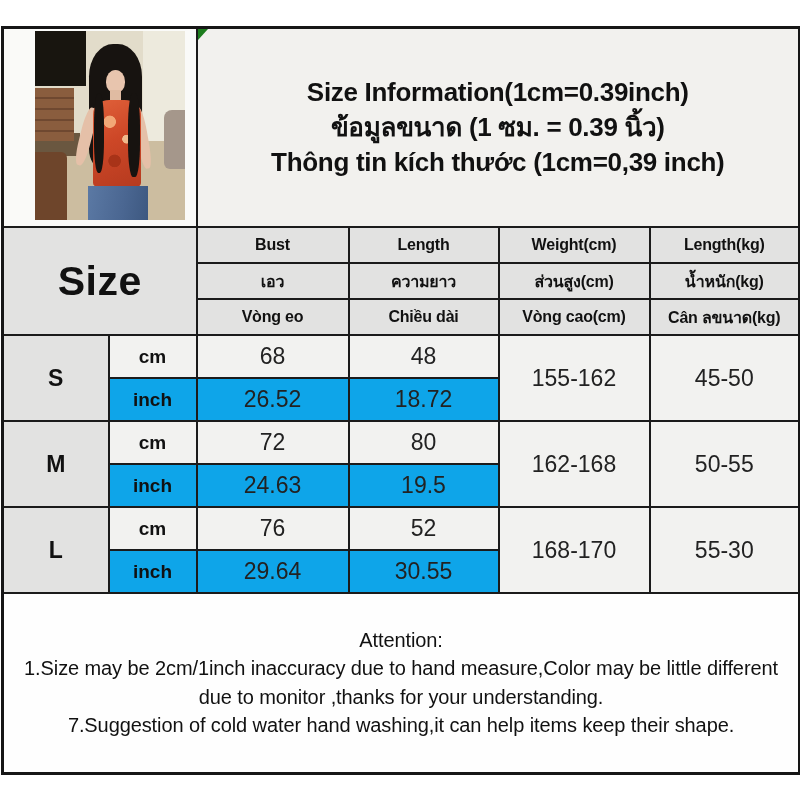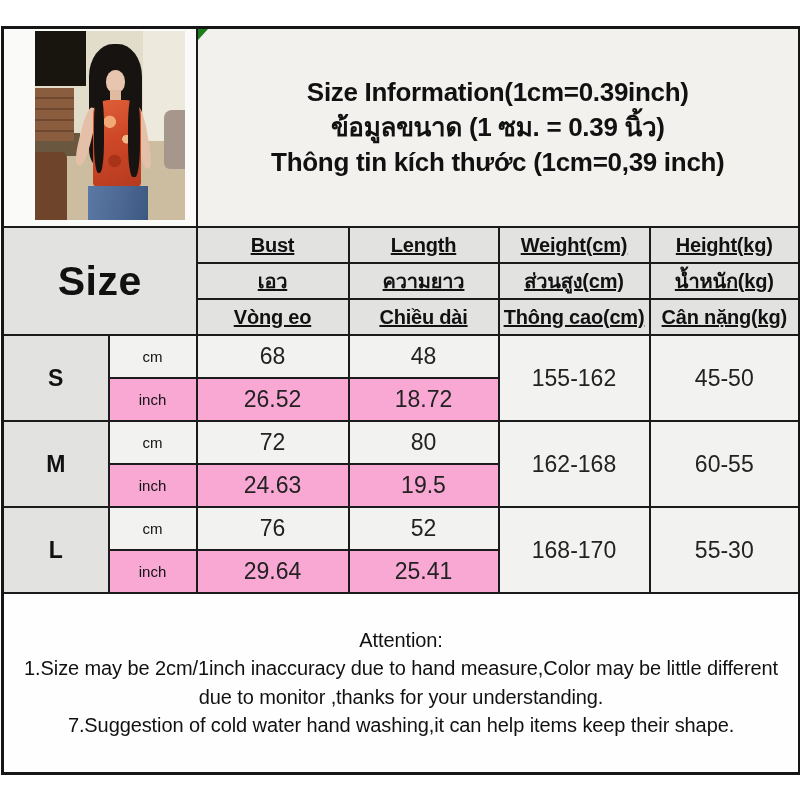--- a/index.html
+++ b/index.html
@@ -20,21 +20,21 @@
     border-collapse: collapse;
     table-layout: fixed;
     width: 797px;
     border: 3px solid #161616;
   }
   table.size-table td {
     border: 2px solid #1b1b1b;
     text-align: center;
     vertical-align: middle;
     overflow: hidden;
-    background: #f9a8d4;
+    background: #0ea5e9;
   }
   
   tr.r-photo  { height: 195px; }
   tr.r-head   { height: 36px; }
   tr.r-data   { height: 43px; }
   tr.r-note   { height: 180px; }
 
   
   .bg-head  { background: #e2e2e1 !important; }
   .bg-light { background: #f2f2f0 !important; }
@@ -57,24 +57,24 @@
     letter-spacing: -0.3px;
   }
   .corner-marker {
     position: absolute;
     left: 0; top: 0;
     width: 0; height: 0;
     border-top: 11px solid #1d7d1d;
     border-right: 10px solid transparent;
   }
   
-  td.col-head { font-weight: bold; font-size: 20px; letter-spacing: -0.2px; text-decoration: underline; }
+  td.col-head { font-weight: bold; font-size: 16px; letter-spacing: -0.2px; }
   td.size-head { font-weight: bold; font-size: 41px; letter-spacing: 0.5px; }
   td.size-letter { font-weight: bold; font-size: 23px; }
-  td.unit-cell { font-weight: normal; font-size: 15px; }
+  td.unit-cell { font-weight: bold; font-size: 19px; }
   td.val-cell { font-size: 23px; font-weight: normal; color: #222; }
   
   td.attention-cell {
     text-align: left;
     vertical-align: top;
     padding: 5px 6px;
     font-size: 20px;
     line-height: 28.5px;
     letter-spacing: -0.1px;
     background: #fefefe !important;
@@ -167,33 +167,33 @@
         <div>ข้อมูลขนาด (1 ซม. = 0.39 นิ้ว)</div>
         <div>Thông tin kích thước (1cm=0,39 inch)</div>
       </td>
     </tr>
 
     <tr class="r-head">
       <td class="size-head bg-head" colspan="2" rowspan="3">Size</td>
       <td class="col-head bg-head">Bust</td>
       <td class="col-head bg-head">Length</td>
       <td class="col-head bg-head">Weight(cm)</td>
-      <td class="col-head bg-head">Height(kg)</td>
+      <td class="col-head bg-head">Length(kg)</td>
     </tr>
     <tr class="r-head">
       <td class="col-head bg-head">เอว</td>
       <td class="col-head bg-head">ความยาว</td>
       <td class="col-head bg-head">ส่วนสูง(cm)</td>
       <td class="col-head bg-head">น้ำหนัก(kg)</td>
     </tr>
     <tr class="r-head">
       <td class="col-head bg-head">Vòng eo</td>
       <td class="col-head bg-head">Chiều dài</td>
-      <td class="col-head bg-head">Thông cao(cm)</td>
-      <td class="col-head bg-head">Cân nặng(kg)</td>
+      <td class="col-head bg-head">Vòng cao(cm)</td>
+      <td class="col-head bg-head">Cân ลขนาด(kg)</td>
     </tr>
 
     <tr class="r-data">
       <td class="size-letter bg-head" rowspan="2">S</td>
       <td class="unit-cell bg-light">cm</td>
       <td class="val-cell bg-light">68</td>
       <td class="val-cell bg-light">48</td>
       <td class="val-cell bg-light" rowspan="2">155-162</td>
       <td class="val-cell bg-light" rowspan="2">45-50</td>
     </tr>
@@ -202,40 +202,40 @@
       <td class="val-cell">26.52</td>
       <td class="val-cell">18.72</td>
     </tr>
 
     <tr class="r-data">
       <td class="size-letter bg-head" rowspan="2">M</td>
       <td class="unit-cell bg-light">cm</td>
       <td class="val-cell bg-light">72</td>
       <td class="val-cell bg-light">80</td>
       <td class="val-cell bg-light" rowspan="2">162-168</td>
-      <td class="val-cell bg-light" rowspan="2">60-55</td>
+      <td class="val-cell bg-light" rowspan="2">50-55</td>
     </tr>
     <tr class="r-data">
       <td class="unit-cell">inch</td>
       <td class="val-cell">24.63</td>
       <td class="val-cell">19.5</td>
     </tr>
 
     <tr class="r-data">
       <td class="size-letter bg-head" rowspan="2">L</td>
       <td class="unit-cell bg-light">cm</td>
       <td class="val-cell bg-light">76</td>
       <td class="val-cell bg-light">52</td>
       <td class="val-cell bg-light" rowspan="2">168-170</td>
       <td class="val-cell bg-light" rowspan="2">55-30</td>
     </tr>
     <tr class="r-data">
       <td class="unit-cell">inch</td>
       <td class="val-cell">29.64</td>
-      <td class="val-cell">25.41</td>
+      <td class="val-cell">30.55</td>
     </tr>
 
     <tr class="r-note">
       <td class="attention-cell" colspan="6">
         <div>Attention:</div>
         <div>1.Size may be 2cm/1inch inaccuracy due to hand measure,Color may be little different due to monitor ,thanks for your understanding.</div>
         <div>7.Suggestion of cold water hand washing,it can help items keep their shape.</div>
       </td>
     </tr>
   </tbody>

